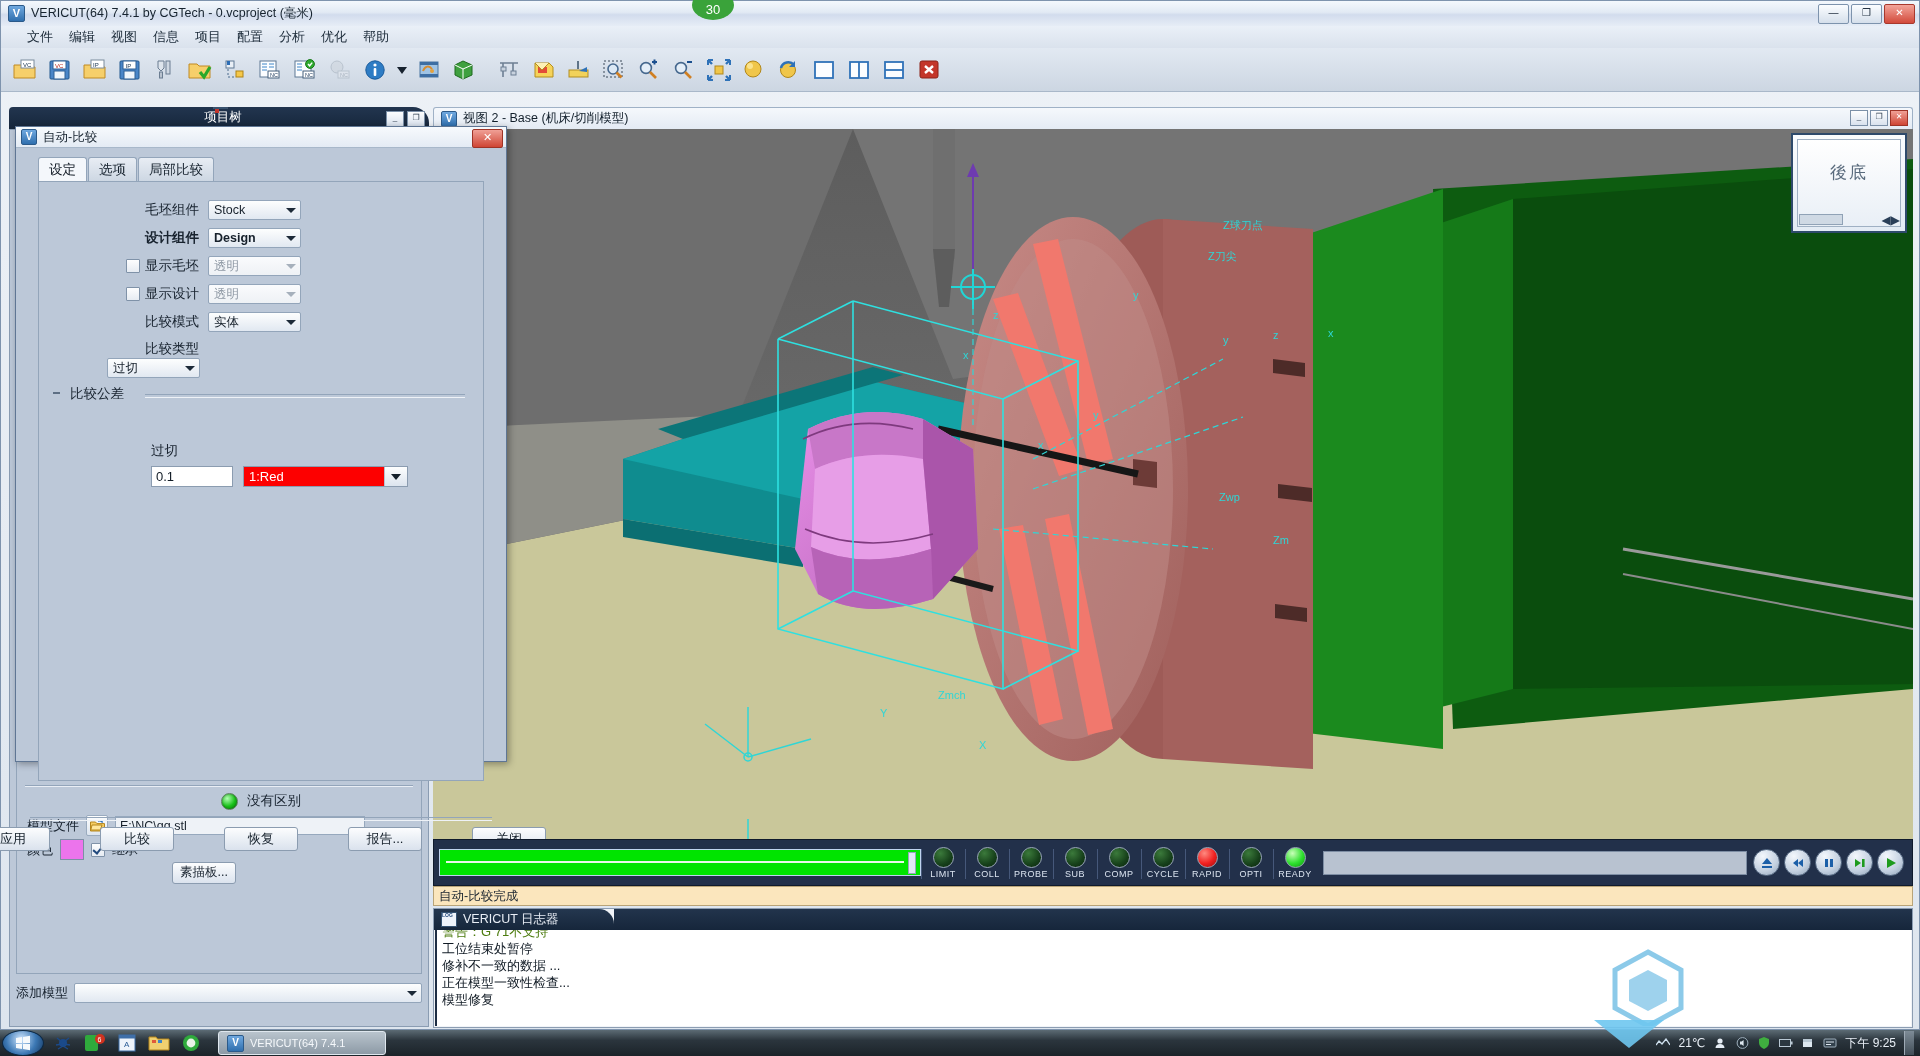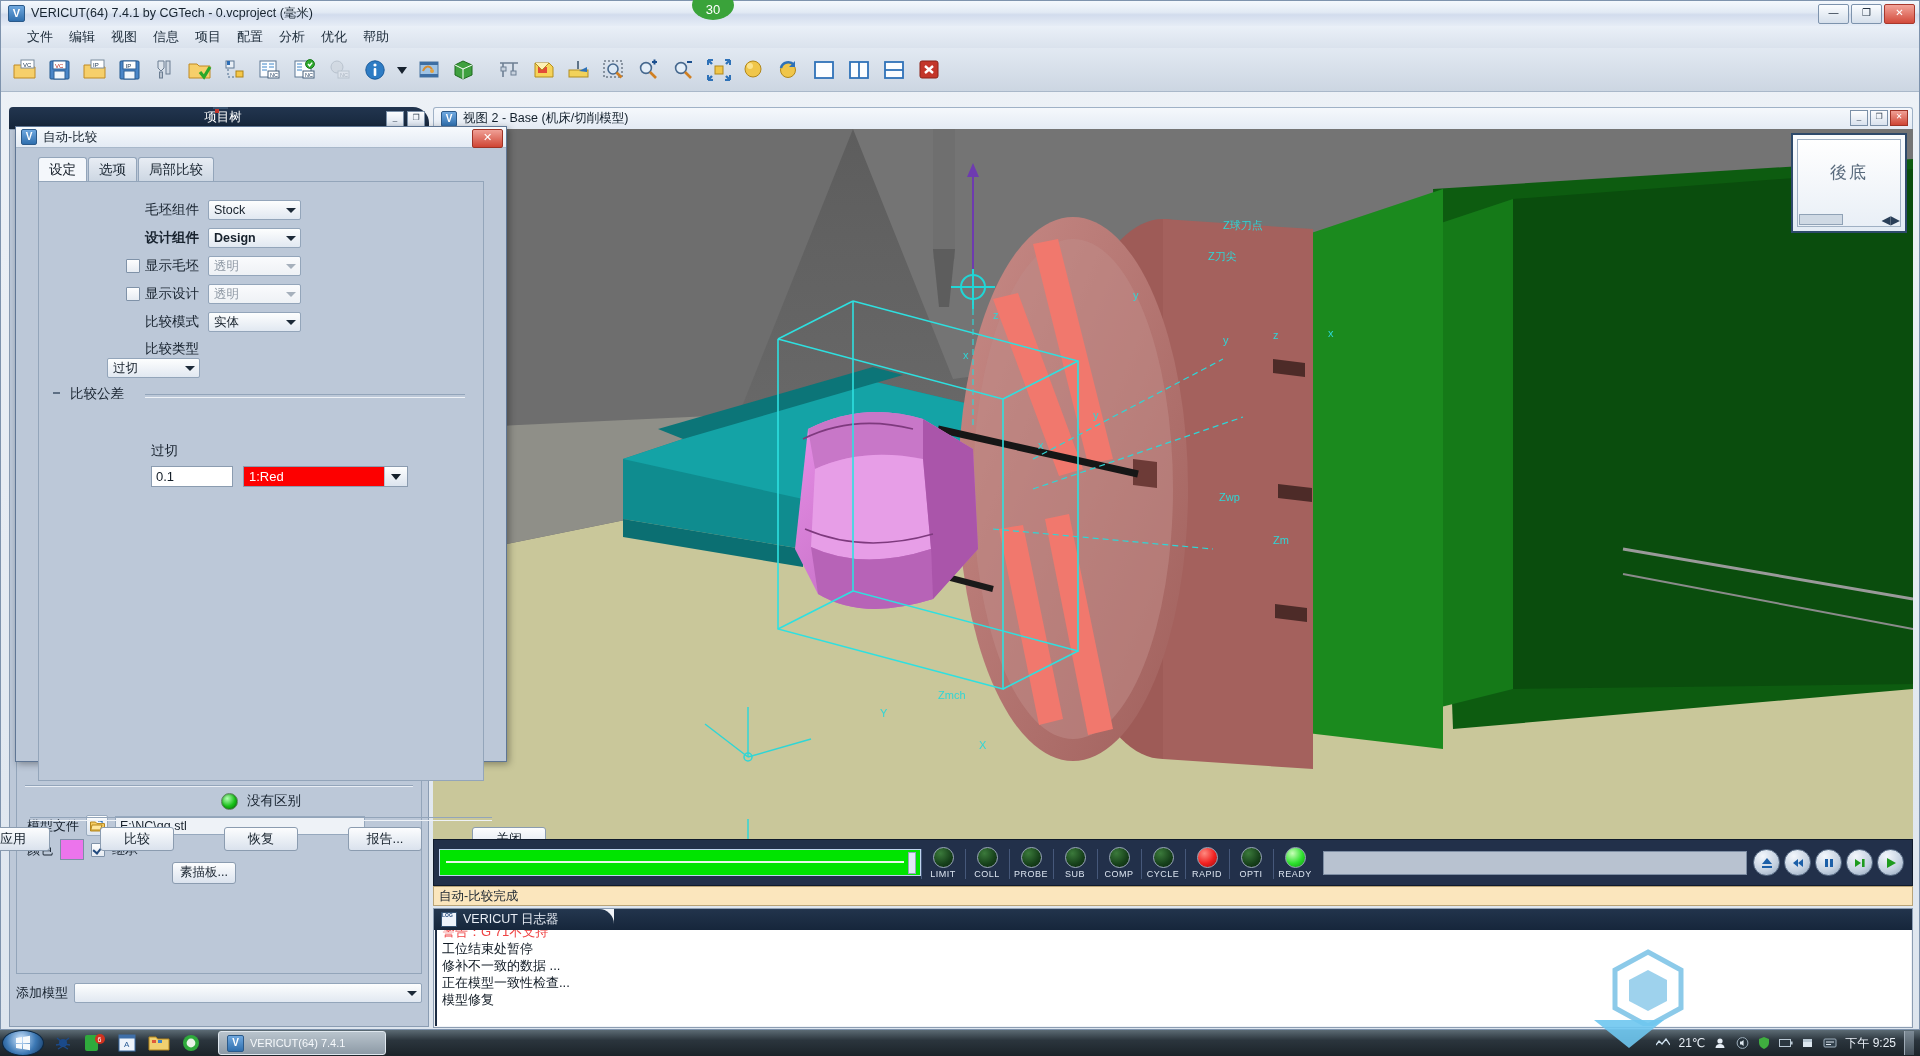--- a/index.html
+++ b/index.html
@@ -282,21 +282,21 @@
   }
   .logtab .lico{width:14px;height:13px;margin-right:6px;background:#eef3fa;border:1px solid #33506f;position:relative;}
   .logtab .lico:after{content:"LOG";position:absolute;left:0;top:-1px;font-size:5px;color:#24497b;font-weight:bold;}
   .logbarrest{position:absolute;left:180px;top:0;right:0;height:21px;background:linear-gradient(#22344c,#16263b);}
   .logmin{position:absolute;right:4px;top:24px;display:flex;gap:3px;}
   .logbody{
     position:absolute;left:1px;top:21px;right:1px;bottom:1px;background:#fff;overflow:hidden;
     border-left:2px solid #1d2d44;
   }
   .logline{font-size:13px;color:#101a24;padding-left:5px;line-height:17px;white-space:nowrap;}
-  .logline.clipped{margin-top:-7px;color:#ef4444;}
+  .logline.clipped{margin-top:-7px;color:#4d7c0f;}
   .logo3d{
     position:absolute;right:220px;top:16px;width:86px;height:86px;opacity:.55;
   }
 
   
   .taskbar{
     position:absolute;left:0;bottom:0;width:1920px;height:26px;
     background:linear-gradient(#5c6b74,#2b353d 40%,#1b2329 100%);
     display:flex;align-items:center;
   }

